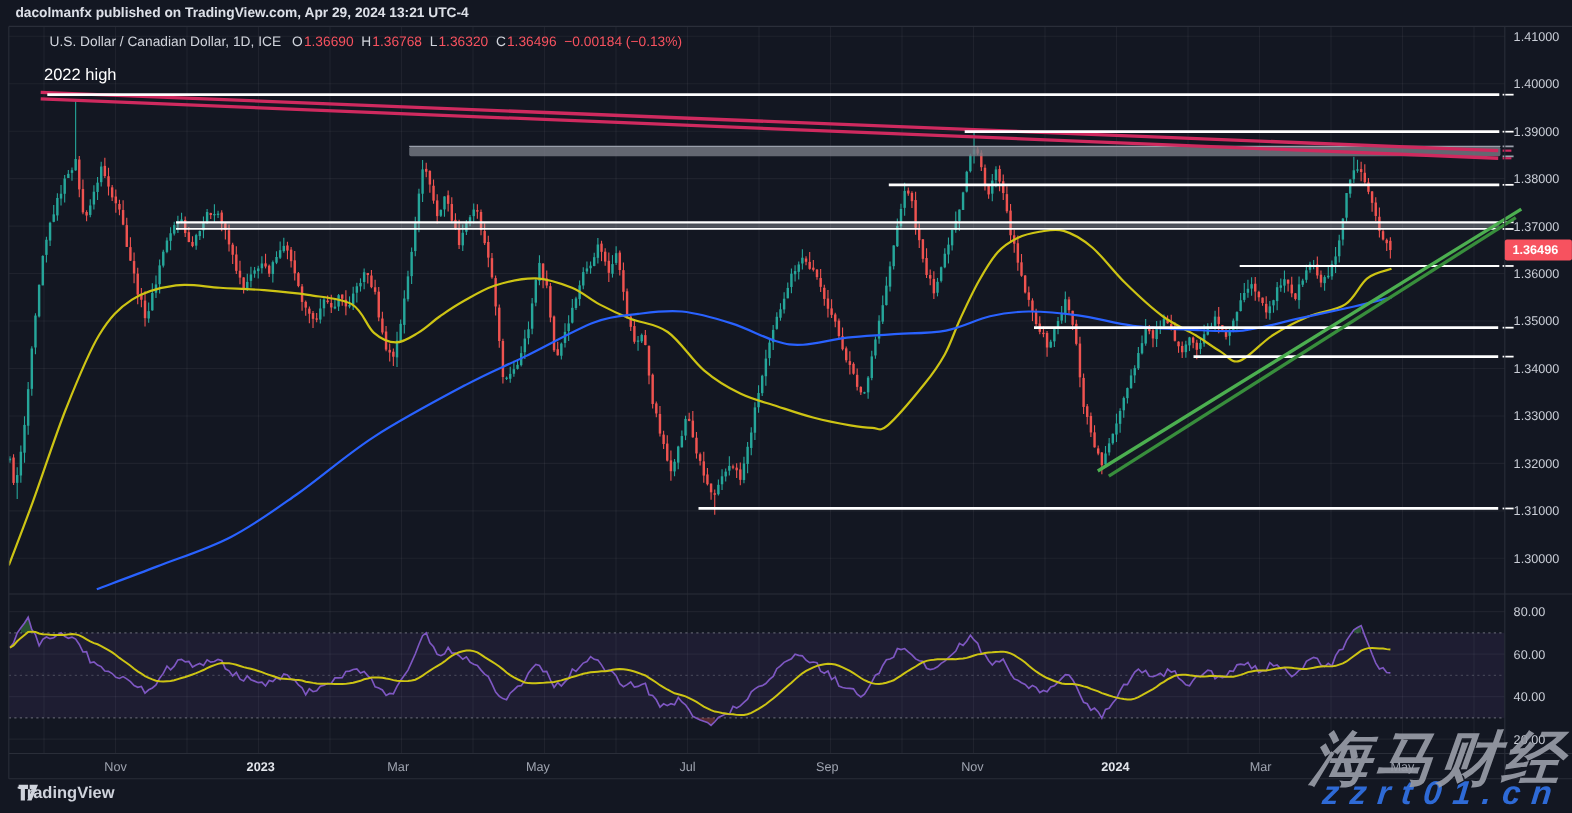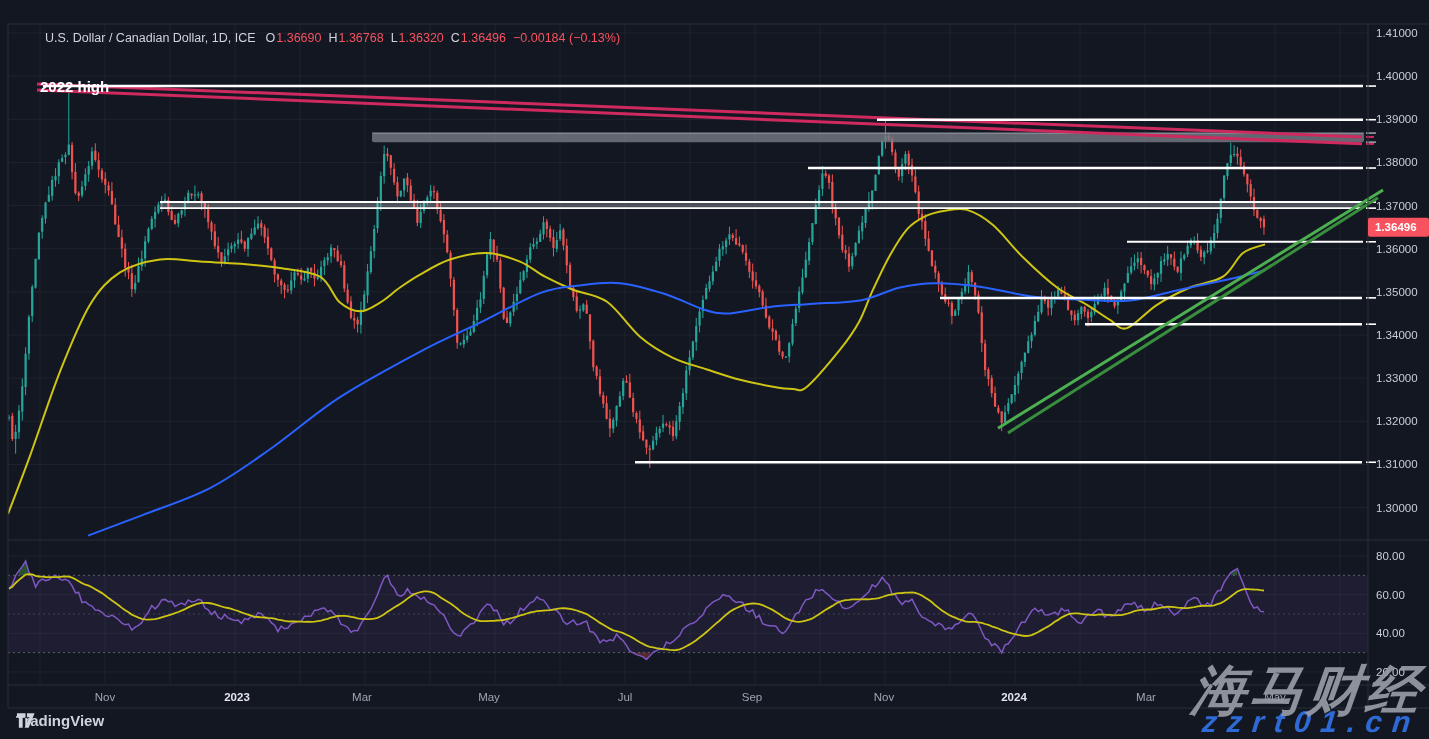--- a/index.html
+++ b/index.html
@@ -5,21 +5,21 @@
   html,body{margin:0;padding:0;background:#131722;}
   .stage{position:relative;width:1429px;height:739px;background:#131722;overflow:hidden;
          font-family:"Liberation Sans",sans-serif;-webkit-font-smoothing:antialiased;}
   svg{position:absolute;left:0;top:0;}
   .attribution{position:absolute;left:14px;top:4px;font-size:12.5px;font-weight:700;color:#dde0e8;z-index:5;}
   .legend{position:absolute;left:45px;top:31px;font-size:12.5px;color:#d1d4dc;z-index:5;white-space:nowrap;}
   .legend .sym{margin-right:10px;}
   .legend .lbl{color:#d1d4dc;margin-right:1px;}
   .legend .val{color:#f7525f;margin-right:7px;}
   .legend .chg{color:#f7525f;}
-  .high-label{position:absolute;left:40px;top:60px;font-size:15px;font-weight:700;color:#ffffff;z-index:5;margin-top:18px;}
+  .high-label{position:absolute;left:40px;top:60px;font-size:15px;font-weight:400;color:#ffffff;z-index:5;}
   .watermark{position:absolute;right:6px;bottom:2px;text-align:right;z-index:9;transform:skewX(-6deg);line-height:1;}
   .wm1{font-size:54px;font-weight:700;font-style:italic;color:#989ca7;opacity:.92;letter-spacing:4px;}
   .wm2{font-size:30px;font-weight:700;font-style:italic;color:#2e6ad6;letter-spacing:10px;margin-top:-10px;}
   .footer{position:absolute;left:16px;top:712px;display:flex;align-items:center;gap:6px;z-index:5;}
   .footer span{font-size:15px;font-weight:600;color:#cfd3dc;}
 </style>
 </head>
 <body>
 
 <div class="stage">
@@ -917,20 +917,21 @@
         <text x="489" y="701" text-anchor="middle" font-size="11.5" fill="#9fa4b0" font-weight="400">May</text>
         <text x="625" y="701" text-anchor="middle" font-size="11.5" fill="#9fa4b0" font-weight="400">Jul</text>
         <text x="752" y="701" text-anchor="middle" font-size="11.5" fill="#9fa4b0" font-weight="400">Sep</text>
         <text x="884" y="701" text-anchor="middle" font-size="11.5" fill="#9fa4b0" font-weight="400">Nov</text>
         <text x="1014" y="701" text-anchor="middle" font-size="11.5" fill="#e3e6ec" font-weight="700">2024</text>
         <text x="1146" y="701" text-anchor="middle" font-size="11.5" fill="#9fa4b0" font-weight="400">Mar</text>
         <text x="1275" y="701" text-anchor="middle" font-size="11.5" fill="#9fa4b0" font-weight="400">May</text>
       </g>
     </svg>
 
+  <div class="attribution">dacolmanfx published on TradingView.com, Apr 29, 2024 13:21 UTC-4</div>
 
   <div class="legend">
     <span class="sym">U.S. Dollar / Canadian Dollar, 1D, ICE</span><span class="lbl">O</span><span class="val">1.36690</span><span class="lbl">H</span><span class="val">1.36768</span><span class="lbl">L</span><span class="val">1.36320</span><span class="lbl">C</span><span class="val">1.36496</span><span class="chg">−0.00184 (−0.13%)</span>
   </div>
 
   <div class="high-label">2022 high</div>
 
   <div class="watermark">
     <div class="wm1">海马财经</div>
     <div class="wm2">zzrt01.cn</div>

